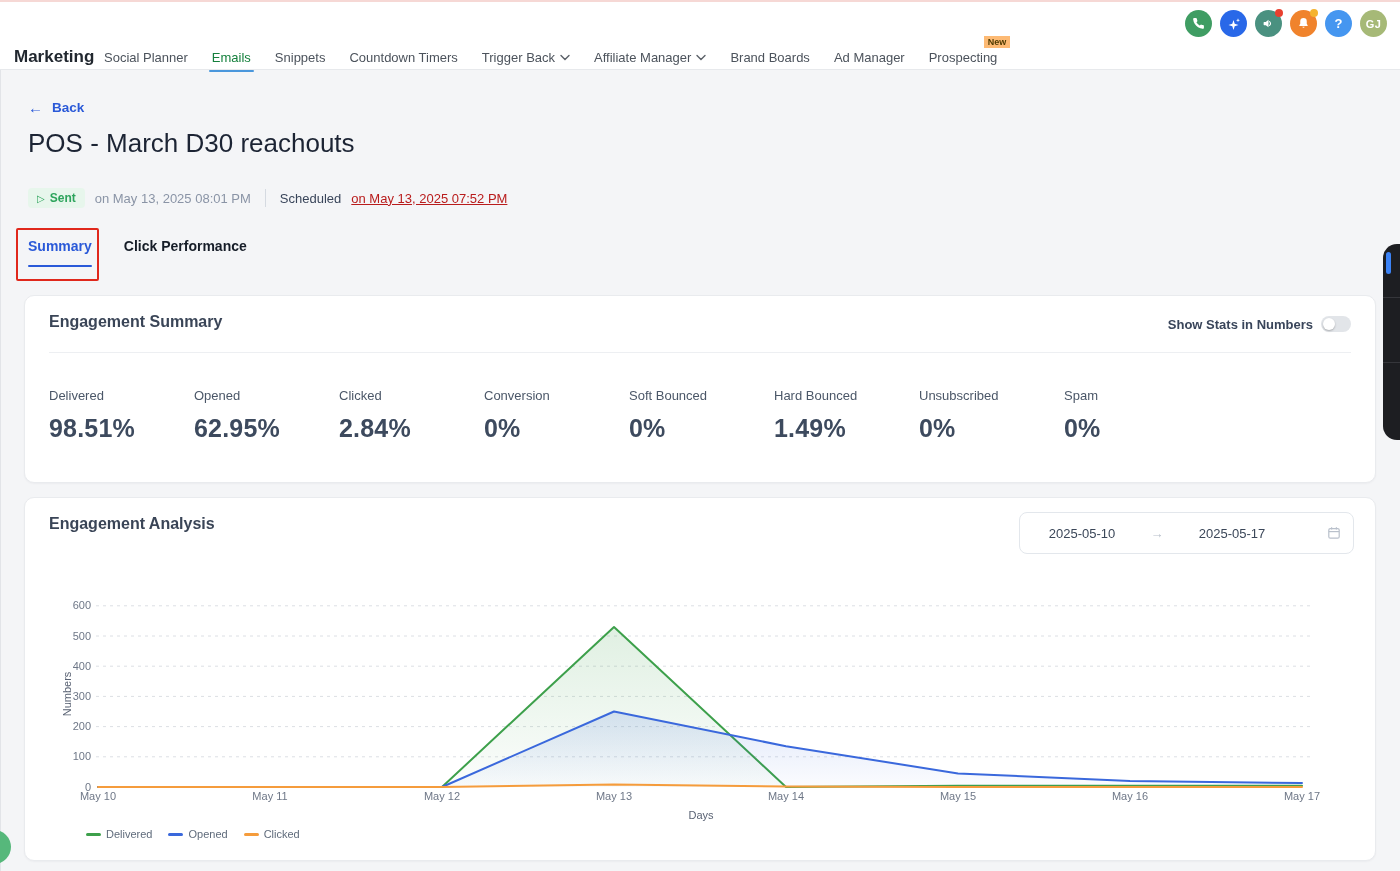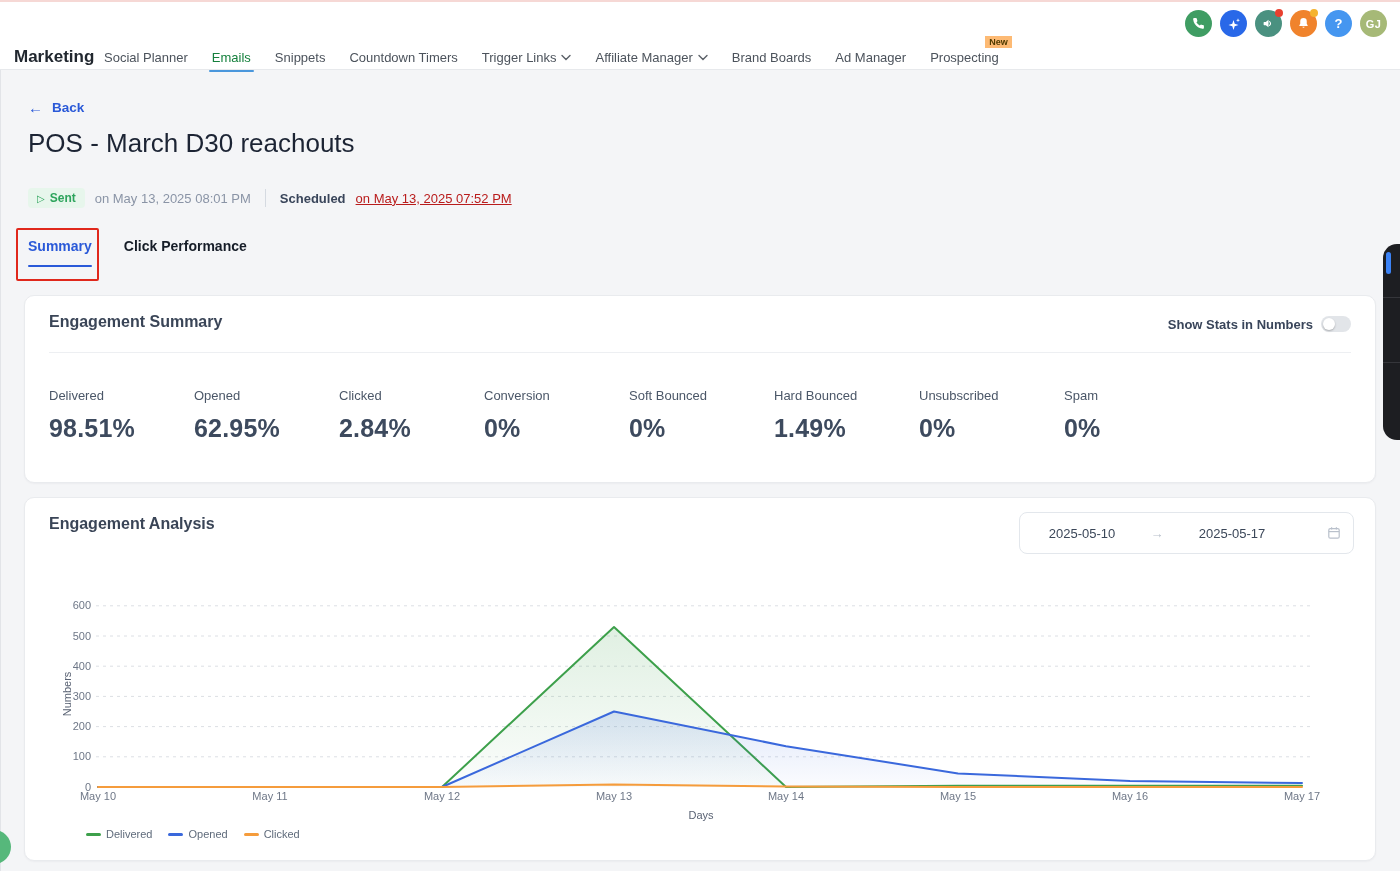--- a/index.html
+++ b/index.html
@@ -41,21 +41,21 @@
   .back-arrow { font-size:15px; }
   .page-title { position:absolute; left:28px; top:128px; font-size:26px; font-weight:400; color:#1c2434; }
 
   .status-row { position:absolute; left:28px; top:188px; display:flex; align-items:center; gap:10px;
                 font-size:13px; }
   .sent-badge { background:#e7f6ec; color:#2da45c; font-weight:600; font-size:12px; padding:3px 9px;
                 border-radius:4px; display:flex; gap:5px; align-items:center; }
   .sent-glyph { font-size:10px; }
   .status-time { color:#8a94a6; }
   .vdiv { width:1px; height:18px; background:#d5dae1; margin:0 4px; }
-  .sched-label { font-weight:700; color:#39455a; }
+  .sched-label { font-weight:400; color:#39455a; }
   .sched-time { color:#b91c1c;text-decoration:underline; }
 
   .tabs { position:absolute; left:28px; top:238px; display:flex; gap:32px;justify-content:center; }
   .tab { font-size:14px; font-weight:600; color:#161d28; position:relative; cursor:pointer; }
   .tab.active { color:#2a59d8; }
   .tab.active::after { content:""; position:absolute; left:0; right:0; bottom:-13px; height:2px;
                        background:#2a59d8; border-radius:1px; }
   .red-box { position:absolute; left:16px; top:228px; width:83px; height:53px;
              border:2px solid #e0281c; border-radius:2px; pointer-events:none; }
 
@@ -117,21 +117,21 @@
       <div class="nav-item active">
           <span>Emails</span>
         </div>
       <div class="nav-item">
           <span>Snippets</span>
         </div>
       <div class="nav-item">
           <span>Countdown Timers</span>
         </div>
       <div class="nav-item">
-        <span>Trigger Links</span>
+        <span>Trigger Back</span>
         <svg class="chev" width="10" height="7" viewBox="0 0 10 7">
             <polyline points="1,1.5 5,5.5 9,1.5" fill="none" stroke="#5b6168" stroke-width="1.4" stroke-linecap="round"></polyline>
           </svg>
       </div>
       <div class="nav-item">
         <span>Affiliate Manager</span>
         <svg class="chev" width="10" height="7" viewBox="0 0 10 7">
             <polyline points="1,1.5 5,5.5 9,1.5" fill="none" stroke="#5b6168" stroke-width="1.4" stroke-linecap="round"></polyline>
           </svg>
       </div>

